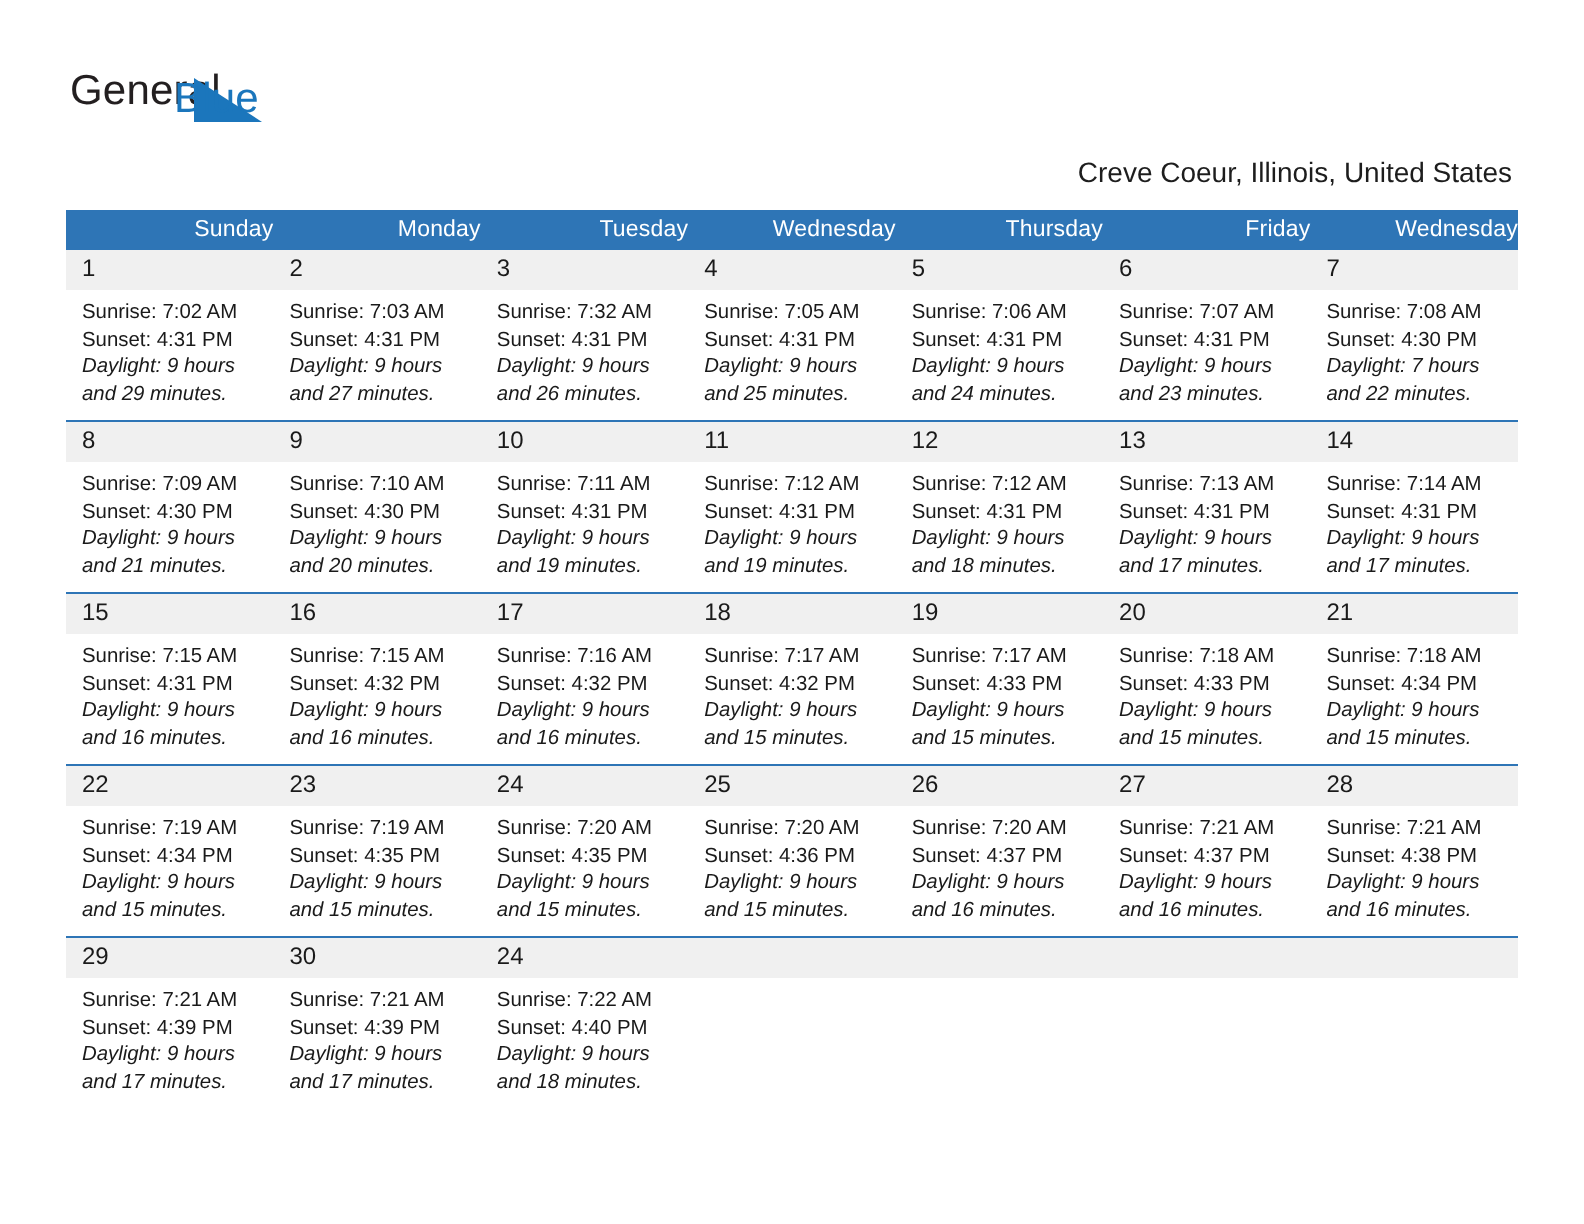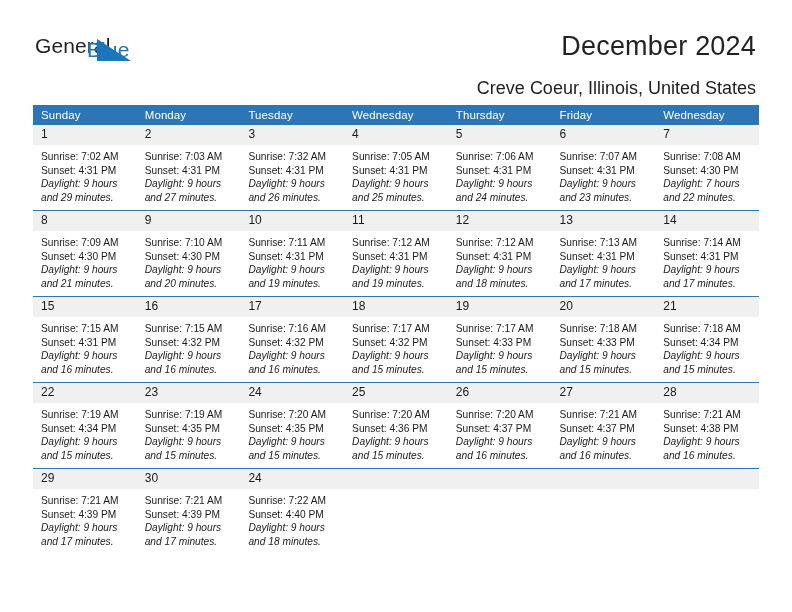--- a/index.html
+++ b/index.html
@@ -35,37 +35,37 @@
   }
 
   .title{
     position:absolute;right:36px;top:31px;
     font-size:27px;color:#222222;
     text-align:right;white-space:nowrap;
     letter-spacing:.2px;
   }
   .subtitle{
     position:absolute;right:36px;top:78px;
-    font-size:18px;color:#1d1d1d;
+    font-size:14px;color:#1d1d1d;
     text-align:right;white-space:nowrap;
   }
 
   
   .cal{
     position:absolute;left:33px;top:105px;
     width:726px;
     border-collapse:collapse;
     table-layout:fixed;
   }
   .cal th{
     background:#2e75b6;
     color:#ffffff;
     font-size:11.5px;
     font-weight:normal;
-    text-align:left;
+    text-align:right;
     padding:4px 0 4px 8px;
     height:12px;
     letter-spacing:.1px;
   }
   .cal td{
     vertical-align:top;
     padding:0;
     width:103.7px;
     border-top:1.4px solid #2e75b6;
   }
@@ -97,21 +97,20 @@
   <div class="top">
 
     <div class="logo">
       <span class="logo-general">General</span>
       <svg class="logo-tri" viewBox="0 0 34 22">
         <polygon points="0,0 34,22 0,22" fill="#1b76bc"></polygon>
       </svg>
       <span class="logo-blue">Blue</span>
     </div>
 
-    <div class="title">December 2024</div>
     <div class="subtitle">Creve Coeur, Illinois, United States</div>
   </div>
 
   <table class="cal">
     <thead>
       <tr>
         <th>Sunday</th>
         <th>Monday</th>
         <th>Tuesday</th>
         <th>Wednesday</th>

